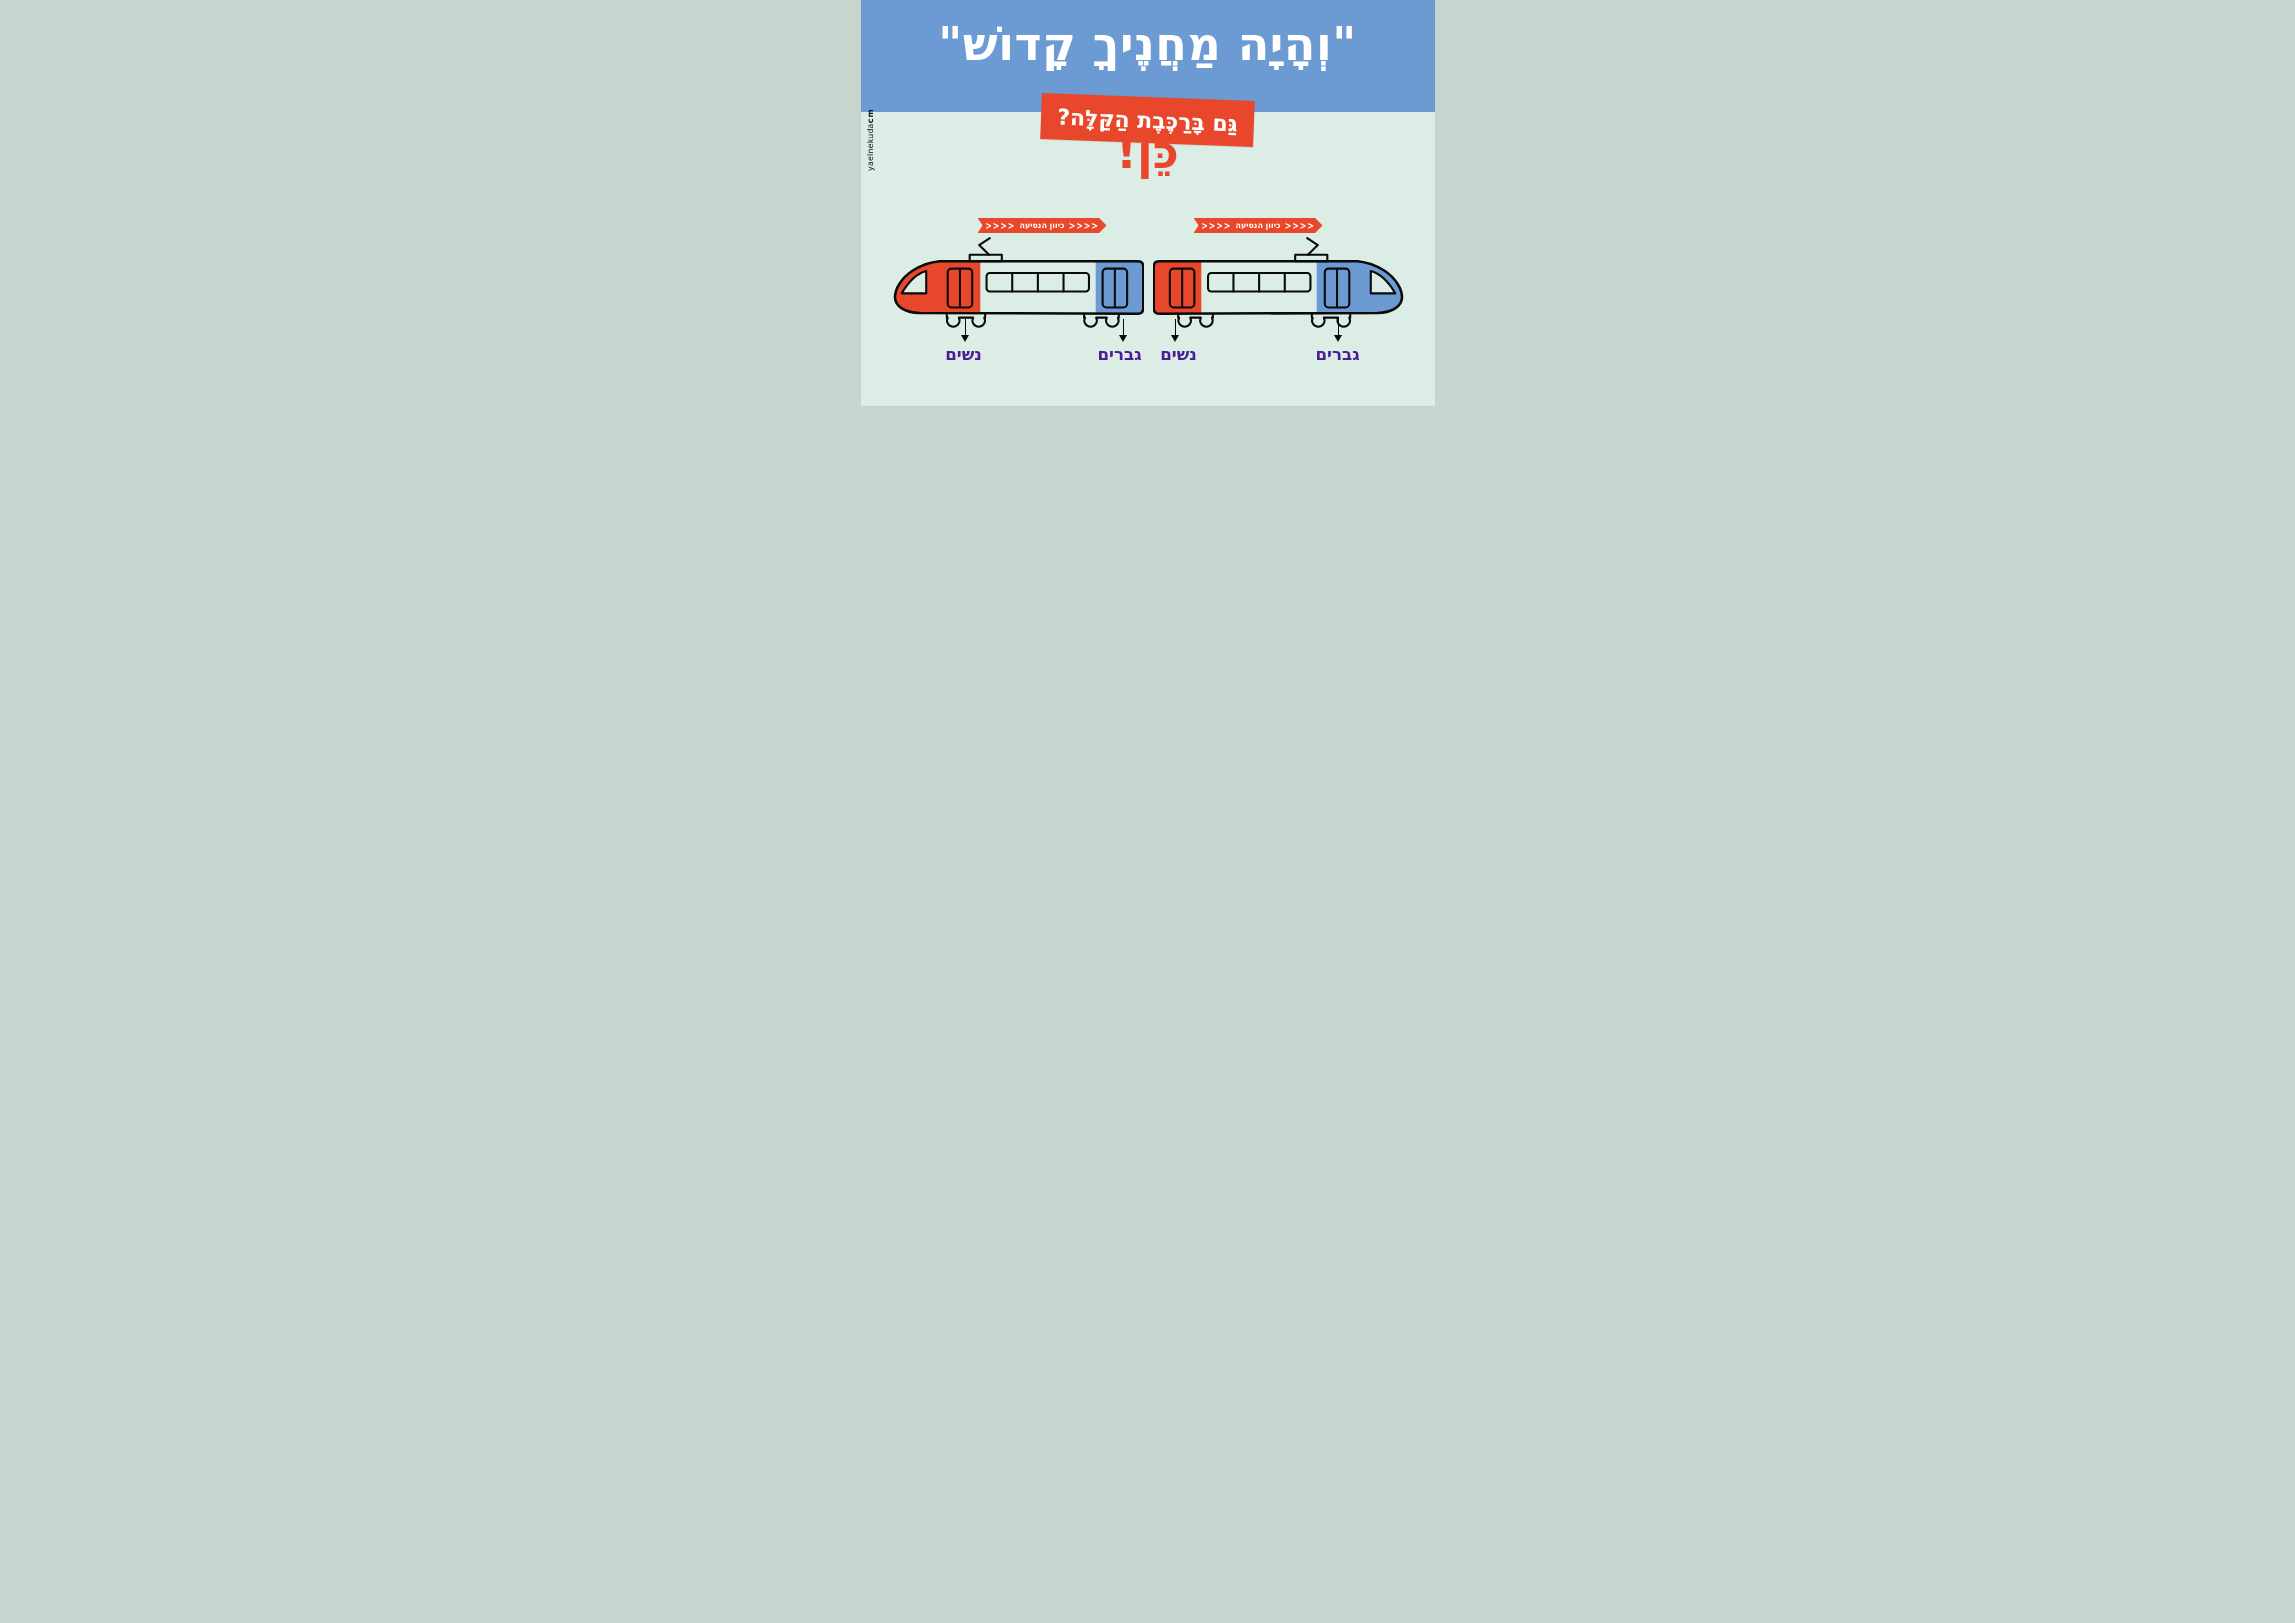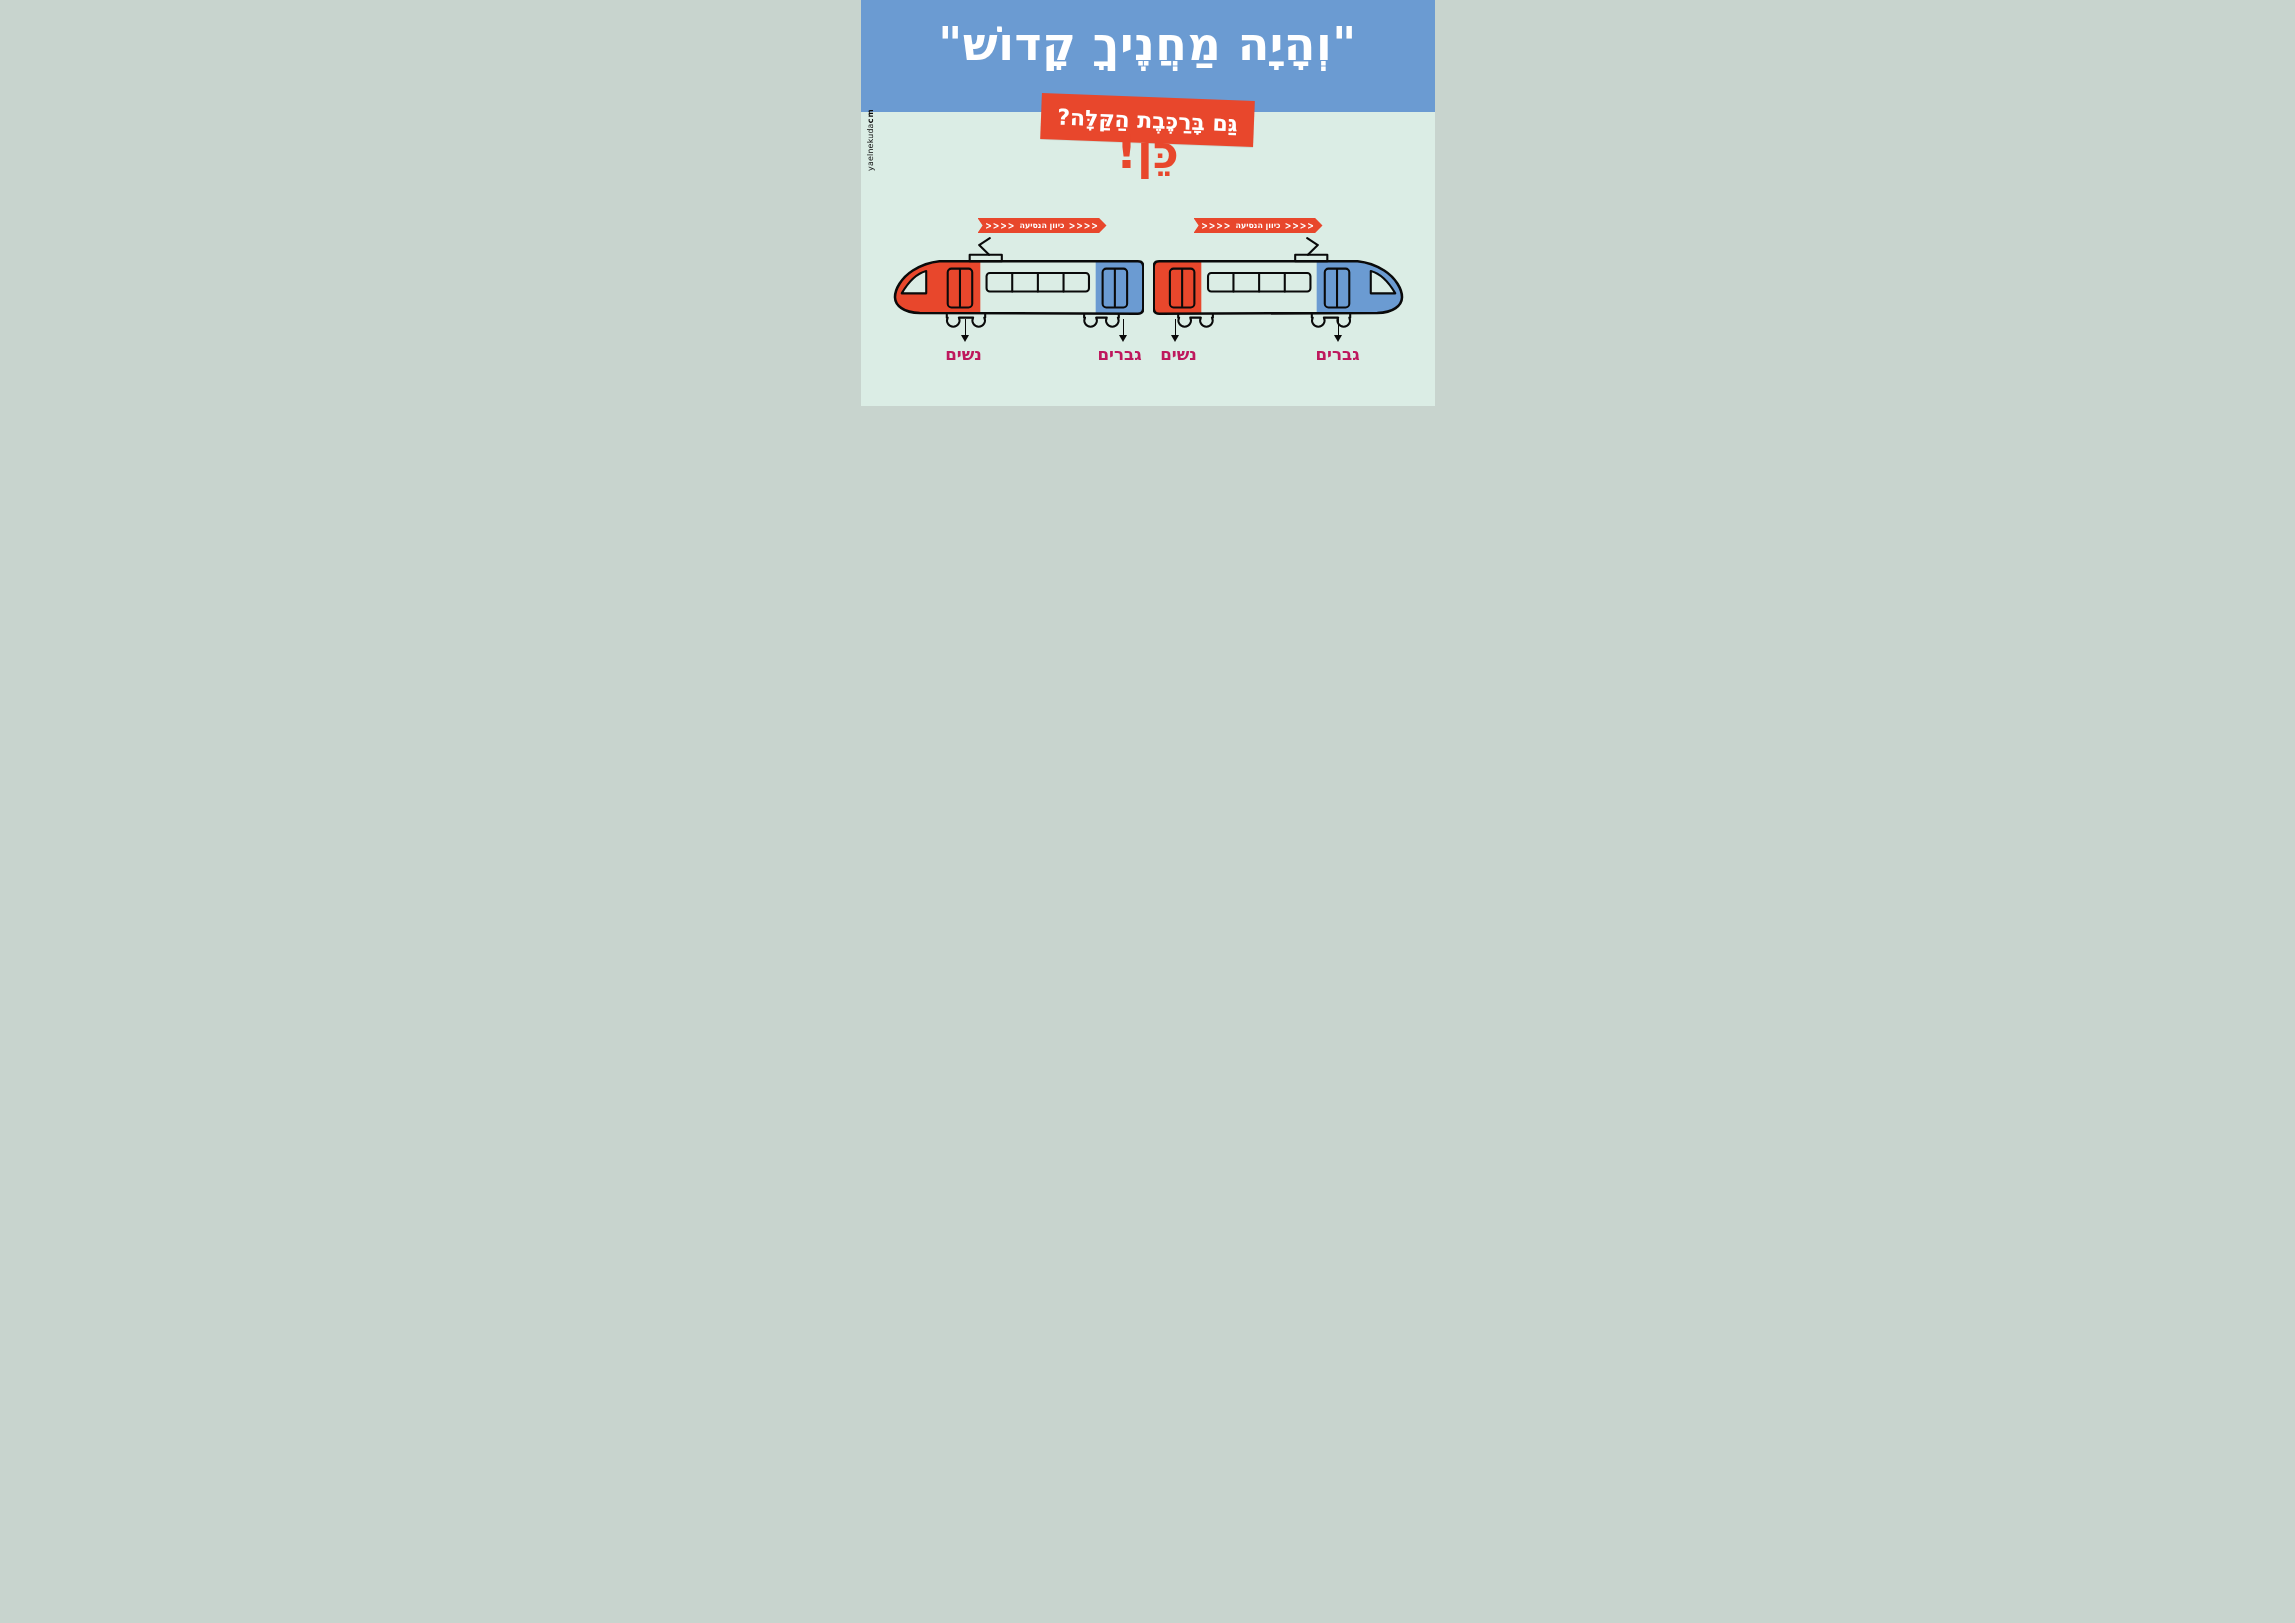--- a/index.html
+++ b/index.html
@@ -85,21 +85,21 @@
   }
   .arrow-1{left:104px;}
   .arrow-2{left:262px;}
   .arrow-3{left:314px;}
   .arrow-4{left:477px;}
 
   .seat-label{
     position:absolute;top:344px;width:74px;
     text-align:center;
     direction:rtl;
-    color:#be185d;
+    color:#4c1d95;
     font-size:16.7px;
     font-weight:bold;
   }
   .label-1{left:66px;}
   .label-2{left:222px;}
   .label-3{left:281px;}
   .label-4{left:440px;}
 
   .watermark{
     position:absolute;left:-19px;top:133px;width:56px;height:14px;

